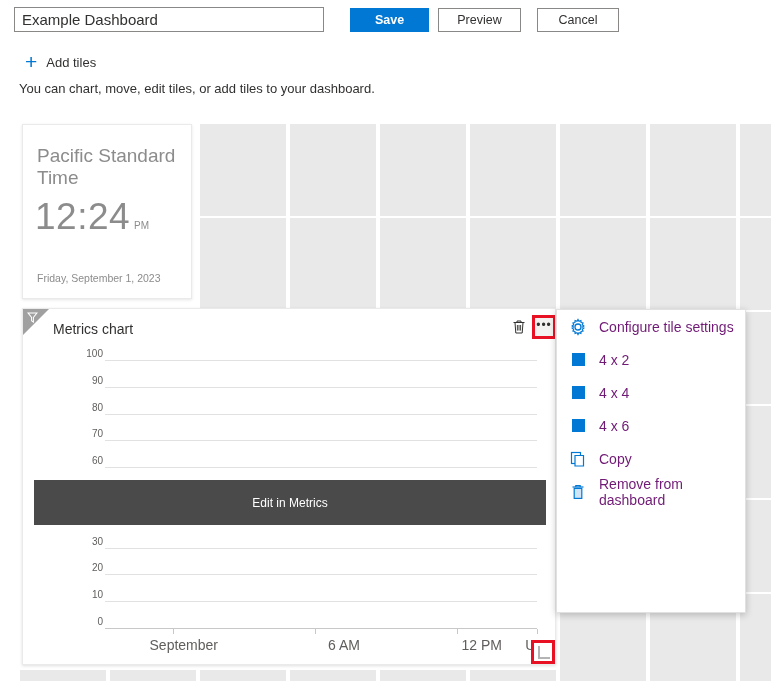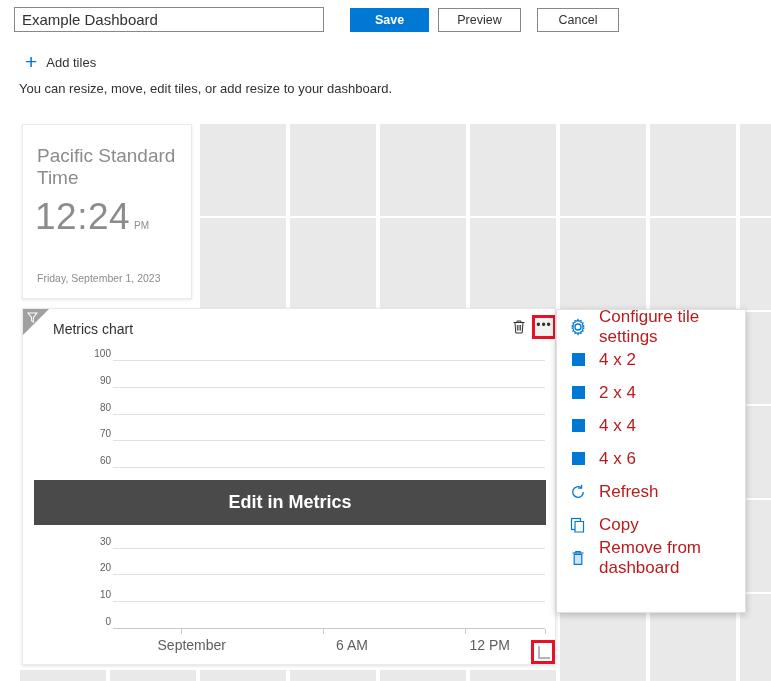--- a/index.html
+++ b/index.html
@@ -73,33 +73,33 @@
   #chart-title{position:absolute;left:30px;top:12px;font-size:14px;color:#323130;}
   #trash-btn{position:absolute;left:487px;top:9px;width:18px;height:18px;cursor:pointer;}
   #more-btn{
     position:absolute;left:509px;top:6px;width:24px;height:24px;
     box-sizing:border-box;border:3px solid #e81123;background:#f3f2f1;
     display:flex;align-items:center;justify-content:center;cursor:pointer;
   }
   #more-btn .dots{font-size:12px;color:#323130;line-height:6px;letter-spacing:1px;margin-top:-4px;}
 
   
-  #plot{position:absolute;left:12px;top:34px;width:534px;height:322px;}
+  #plot{position:absolute;left:4px;top:34px;width:534px;height:322px;}
   .gl{position:absolute;left:78px;width:432px;height:1px;background:#e1e1e1;}
   .ytick{position:absolute;width:34px;text-align:right;font-size:10px;color:#605e5c;}
   .xaxis-line{position:absolute;left:78px;width:432px;height:1px;background:#c8c8c8;}
   .xtickmark{position:absolute;width:1px;height:5px;background:#c8c8c8;}
   .xtick{position:absolute;font-size:14px;color:#605e5c;text-align:right;}
 
   #edit-overlay{
     position:absolute;left:11px;top:171px;width:512px;height:45px;
     background:#4a4a4a;
     display:flex;align-items:center;justify-content:center;
   }
-  #edit-overlay .lbl{color:#fff;font-size:18px;font-weight:bold;}
+  #edit-overlay .lbl{color:#fff;font-size:12px;font-weight:normal;}
 
   
   #resize-handle{
     position:absolute;left:531px;top:640px;width:24px;height:24px;
     box-sizing:border-box;border:3px solid #e81123;background:#fff;
     cursor:nwse-resize;
   }
   #resize-handle .mark{
     position:absolute;left:4px;top:3px;width:10px;height:11px;
     border-left:2px solid #b4b4b4;border-bottom:2px solid #b4b4b4;
@@ -108,21 +108,21 @@
   
   #ctx-menu{
     position:absolute;left:556px;top:309px;width:190px;height:304px;
     background:#fff;border:1px solid #e1e1e1;
     box-shadow:0 2px 7px rgba(0,0,0,.22);
     box-sizing:border-box;
   }
   .mi{position:relative;height:33px;display:flex;align-items:center;cursor:pointer;}
   .mi .ico{width:18px;height:18px;margin-left:12px;margin-right:12px;flex:none;
            display:flex;align-items:center;justify-content:center;}
-  .mi .lbl{font-size:17px;color:#b91c1c;}
+  .mi .lbl{font-size:14px;color:#701a75;}
   .mi.noicon .lbl{margin-left:42px;}
   .sq{width:13px;height:13px;background:#0078d4;}
 </style>
 </head>
 <body>
 
 <div id="grid">
     <div class="ph" style="left: 200px; top: 6px; width: 86px; height: 92px;"></div>
     <div class="ph" style="left: 290px; top: 6px; width: 86px; height: 92px;"></div>
     <div class="ph" style="left: 380px; top: 6px; width: 86px; height: 92px;"></div>
@@ -164,21 +164,21 @@
   <input id="dash-title-input" type="text" value="Example Dashboard" style="">
   <div class="topbtn" id="btn-save">Save</div>
   <div class="topbtn" id="btn-preview">Preview</div>
   <div class="topbtn" id="btn-cancel">Cancel</div>
 </div>
 
 <div id="addtiles">
   <span class="plus">+</span>
   <span class="lbl">Add tiles</span>
 </div>
-<div id="hint">You can resize, move, edit tiles, or add resize to your dashboard.</div>
+<div id="hint">You can chart, move, edit tiles, or add tiles to your dashboard.</div>
 
 <div id="clock-tile">
   <div id="clock-zone">Pacific Standard Time</div>
   <div id="clock-time">
     <span class="hm">12:24</span>
     <span class="ampm">PM</span>
   </div>
   <div id="clock-date">Friday, September 1, 2023</div>
 </div>
 
@@ -255,42 +255,27 @@
     <div class="mi">
       <span class="ico">
         <span class="sq"></span>
       </span>
       <span class="lbl">4 x 2</span>
     </div>
     <div class="mi">
       <span class="ico">
         <span class="sq"></span>
       </span>
-      <span class="lbl">2 x 4</span>
+      <span class="lbl">4 x 4</span>
     </div>
     <div class="mi">
       <span class="ico">
         <span class="sq"></span>
       </span>
-      <span class="lbl">4 x 4</span>
-    </div>
-    <div class="mi">
-      <span class="ico">
-        <span class="sq"></span>
-      </span>
       <span class="lbl">4 x 6</span>
-    </div>
-    <div class="mi">
-      <span class="ico">
-        <svg viewBox="0 0 18 18">
-          <path d="M14.3 9 A5.3 5.3 0 1 1 12.2 4.8" fill="none" stroke="#0078d4" stroke-width="1.3"></path>
-          <path d="M12.6 1.8 L12.6 5.2 L9.2 5.2" fill="none" stroke="#0078d4" stroke-width="1.3"></path>
-        </svg>
-      </span>
-      <span class="lbl">Refresh</span>
     </div>
     <div class="mi">
       <span class="ico">
         <svg viewBox="0 0 18 18">
           <rect x="2.5" y="2.5" width="9" height="11" fill="none" stroke="#0078d4" stroke-width="1.2"></rect>
           <path d="M6 5.5 H14.5 V16 H6 Z" fill="#ffffff" stroke="#0078d4" stroke-width="1.2"></path>
         </svg>
       </span>
       <span class="lbl">Copy</span>
     </div>

